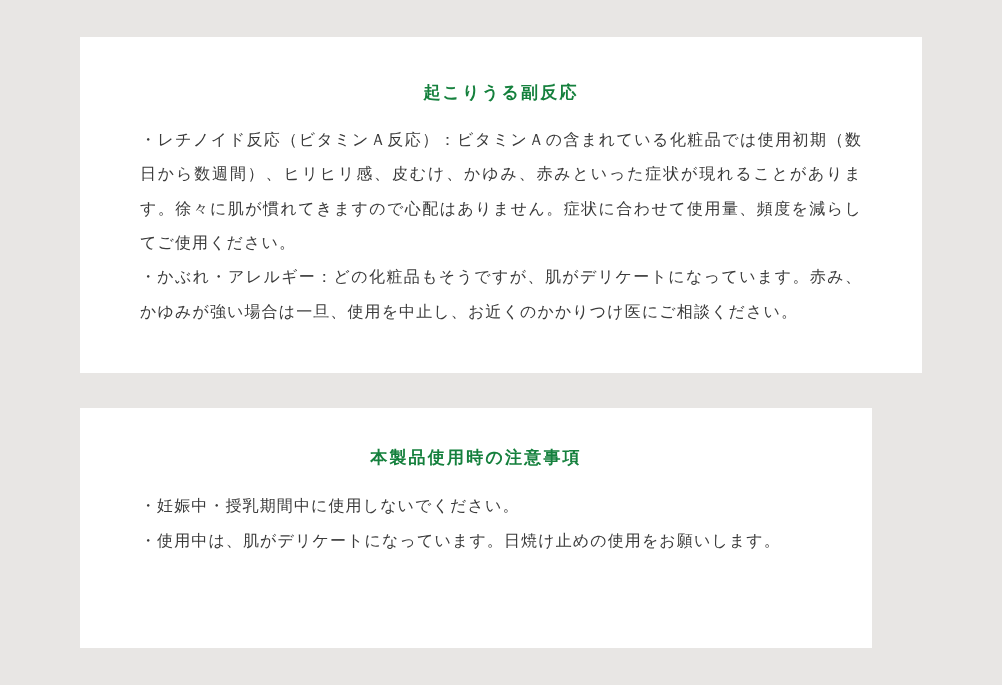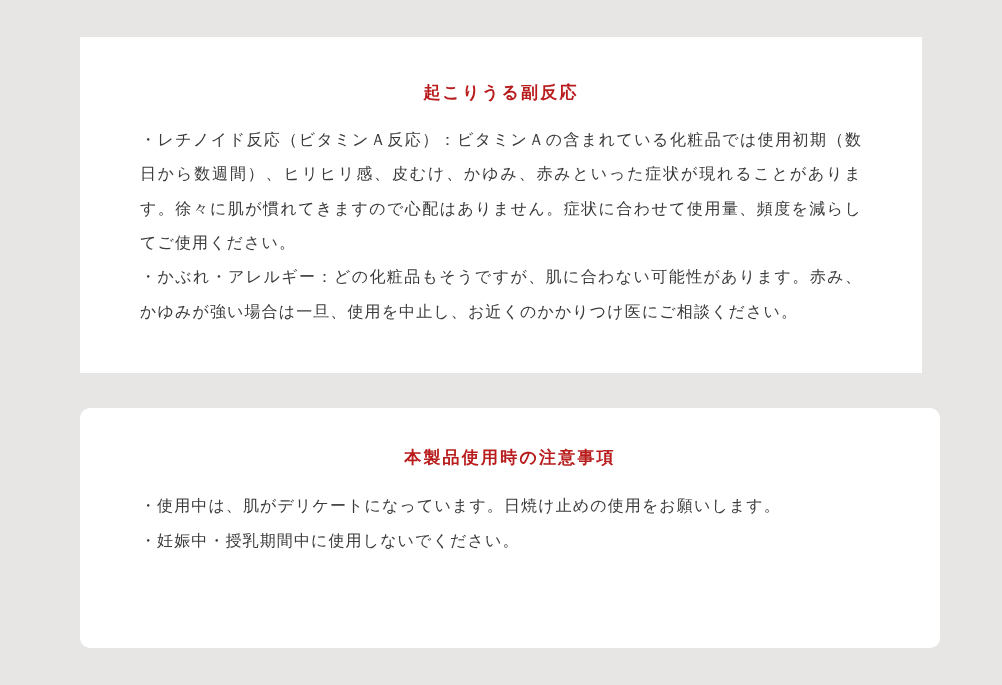--- a/index.html
+++ b/index.html
@@ -27,27 +27,26 @@
   .card-sideeffects {
     left: 80px;
     top: 37px;
     width: 842px;
     height: 336px;
     padding: 44px 52px 30px 52px;
   }
   .card-precautions {
     left: 80px;
     top: 408px;
-    width: 860px;
+    width: 792px;
     height: 240px;
     padding: 38px 52px 30px 52px;
-    border-radius: 10px;
   }
   .card-heading {
-    color: #b91c1c;
+    color: #15803d;
     font-size: 17px;
     font-weight: bold;
     text-align: center;
     letter-spacing: 2.2px;
     margin: 0 0 18px 0;
     line-height: 1.4;
   }
   .body-text {
     color: #3a3a3a;
     font-size: 16px;
@@ -73,25 +72,25 @@
 </style>
 </head>
 <body>
 
 <div class="page">
 
   <section class="card card-sideeffects">
     <h2 class="card-heading">起こりうる副反応</h2>
     <div class="body-text">
       <p>・レチノイド反応（ビタミンＡ反応）：ビタミンＡの含まれている化粧品では使用初期（数日から数週間）、ヒリヒリ感、皮むけ、かゆみ、赤みといった症状が現れることがあります。徐々に肌が慣れてきますので心配はありません。症状に合わせて使用量、頻度を減らしてご使用ください。</p>
-      <p>・かぶれ・アレルギー：どの化粧品もそうですが、肌に合わない可能性があります。赤み、かゆみが強い場合は一旦、使用を中止し、お近くのかかりつけ医にご相談ください。</p>
+      <p>・かぶれ・アレルギー：どの化粧品もそうですが、肌がデリケートになっています。赤み、かゆみが強い場合は一旦、使用を中止し、お近くのかかりつけ医にご相談ください。</p>
     </div>
   </section>
 
   <section class="card card-precautions precautions">
     <h2 class="card-heading">本製品使用時の注意事項</h2>
     <div class="body-text">
+      <p>・妊娠中・授乳期間中に使用しないでください。</p>
       <p>・使用中は、肌がデリケートになっています。日焼け止めの使用をお願いします。</p>
-      <p>・妊娠中・授乳期間中に使用しないでください。</p>
     </div>
   </section>
 
 </div>
 
 </body></html>

